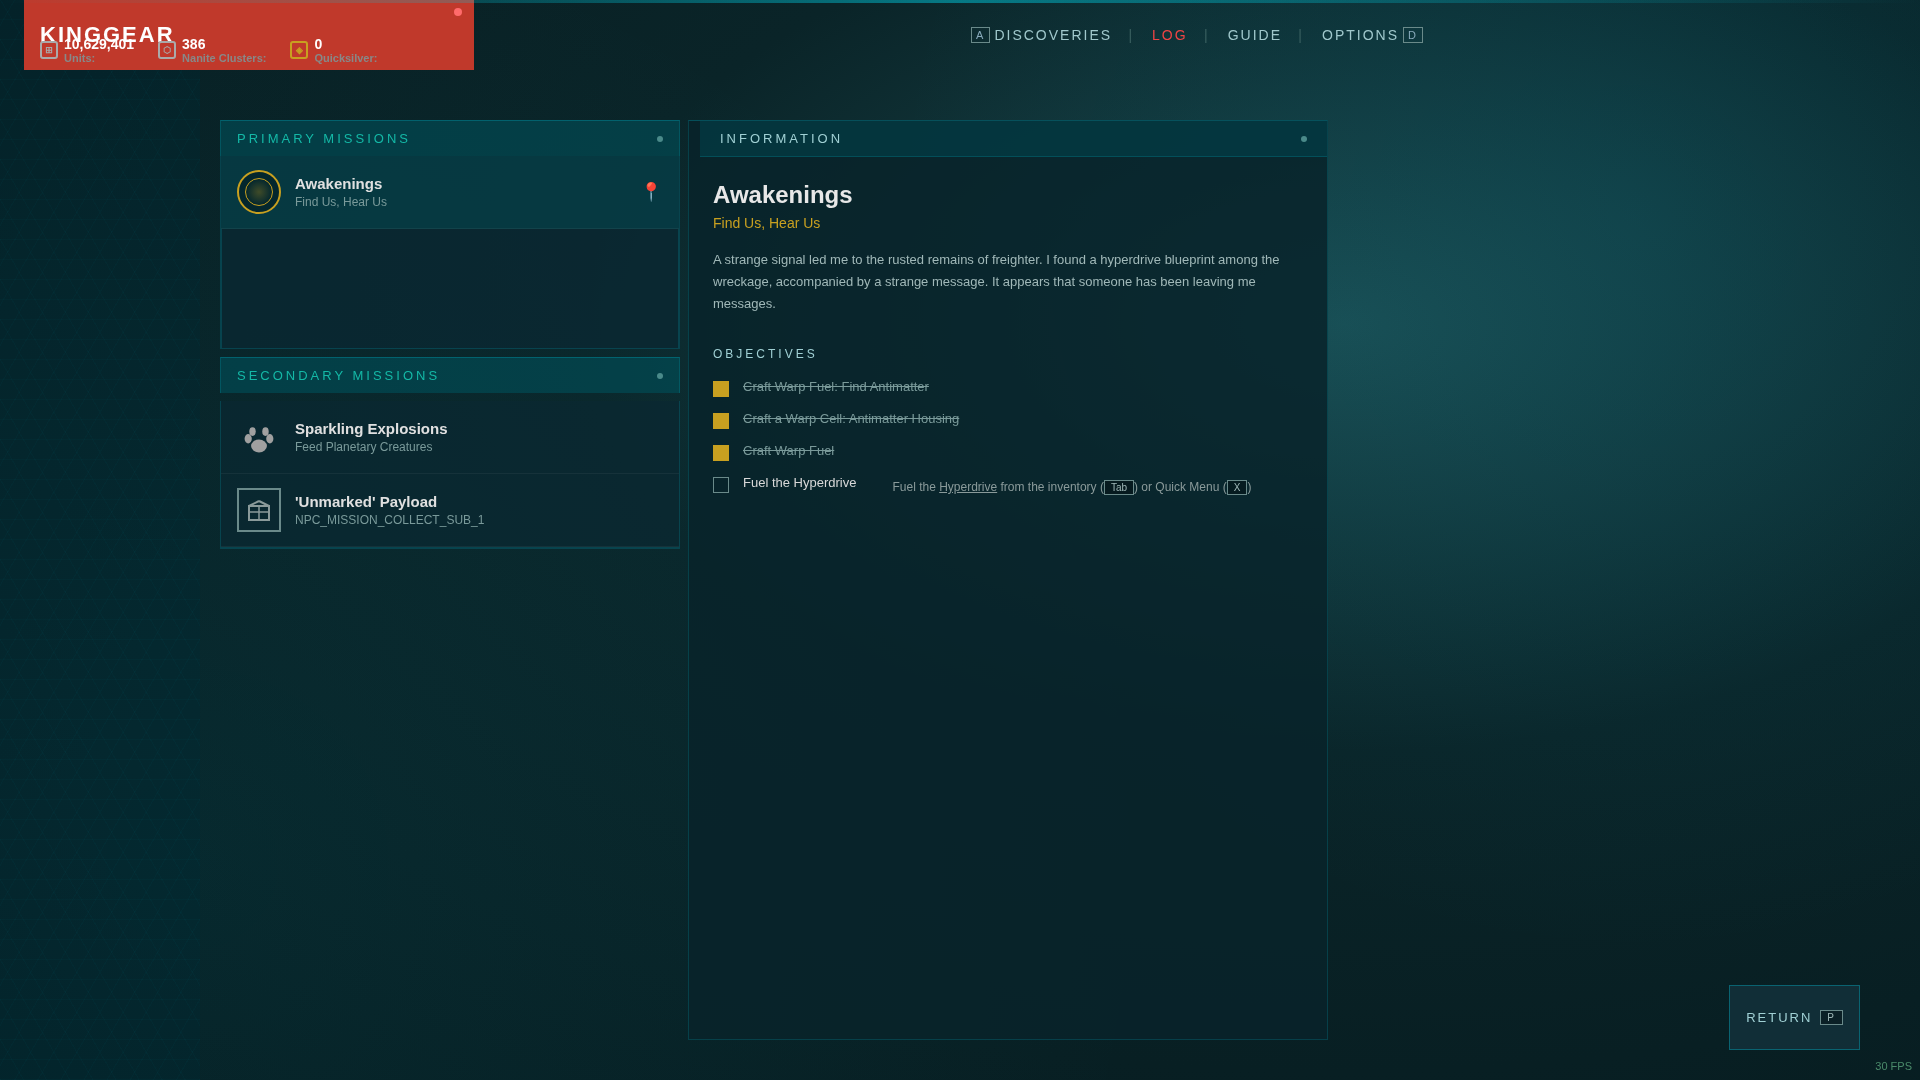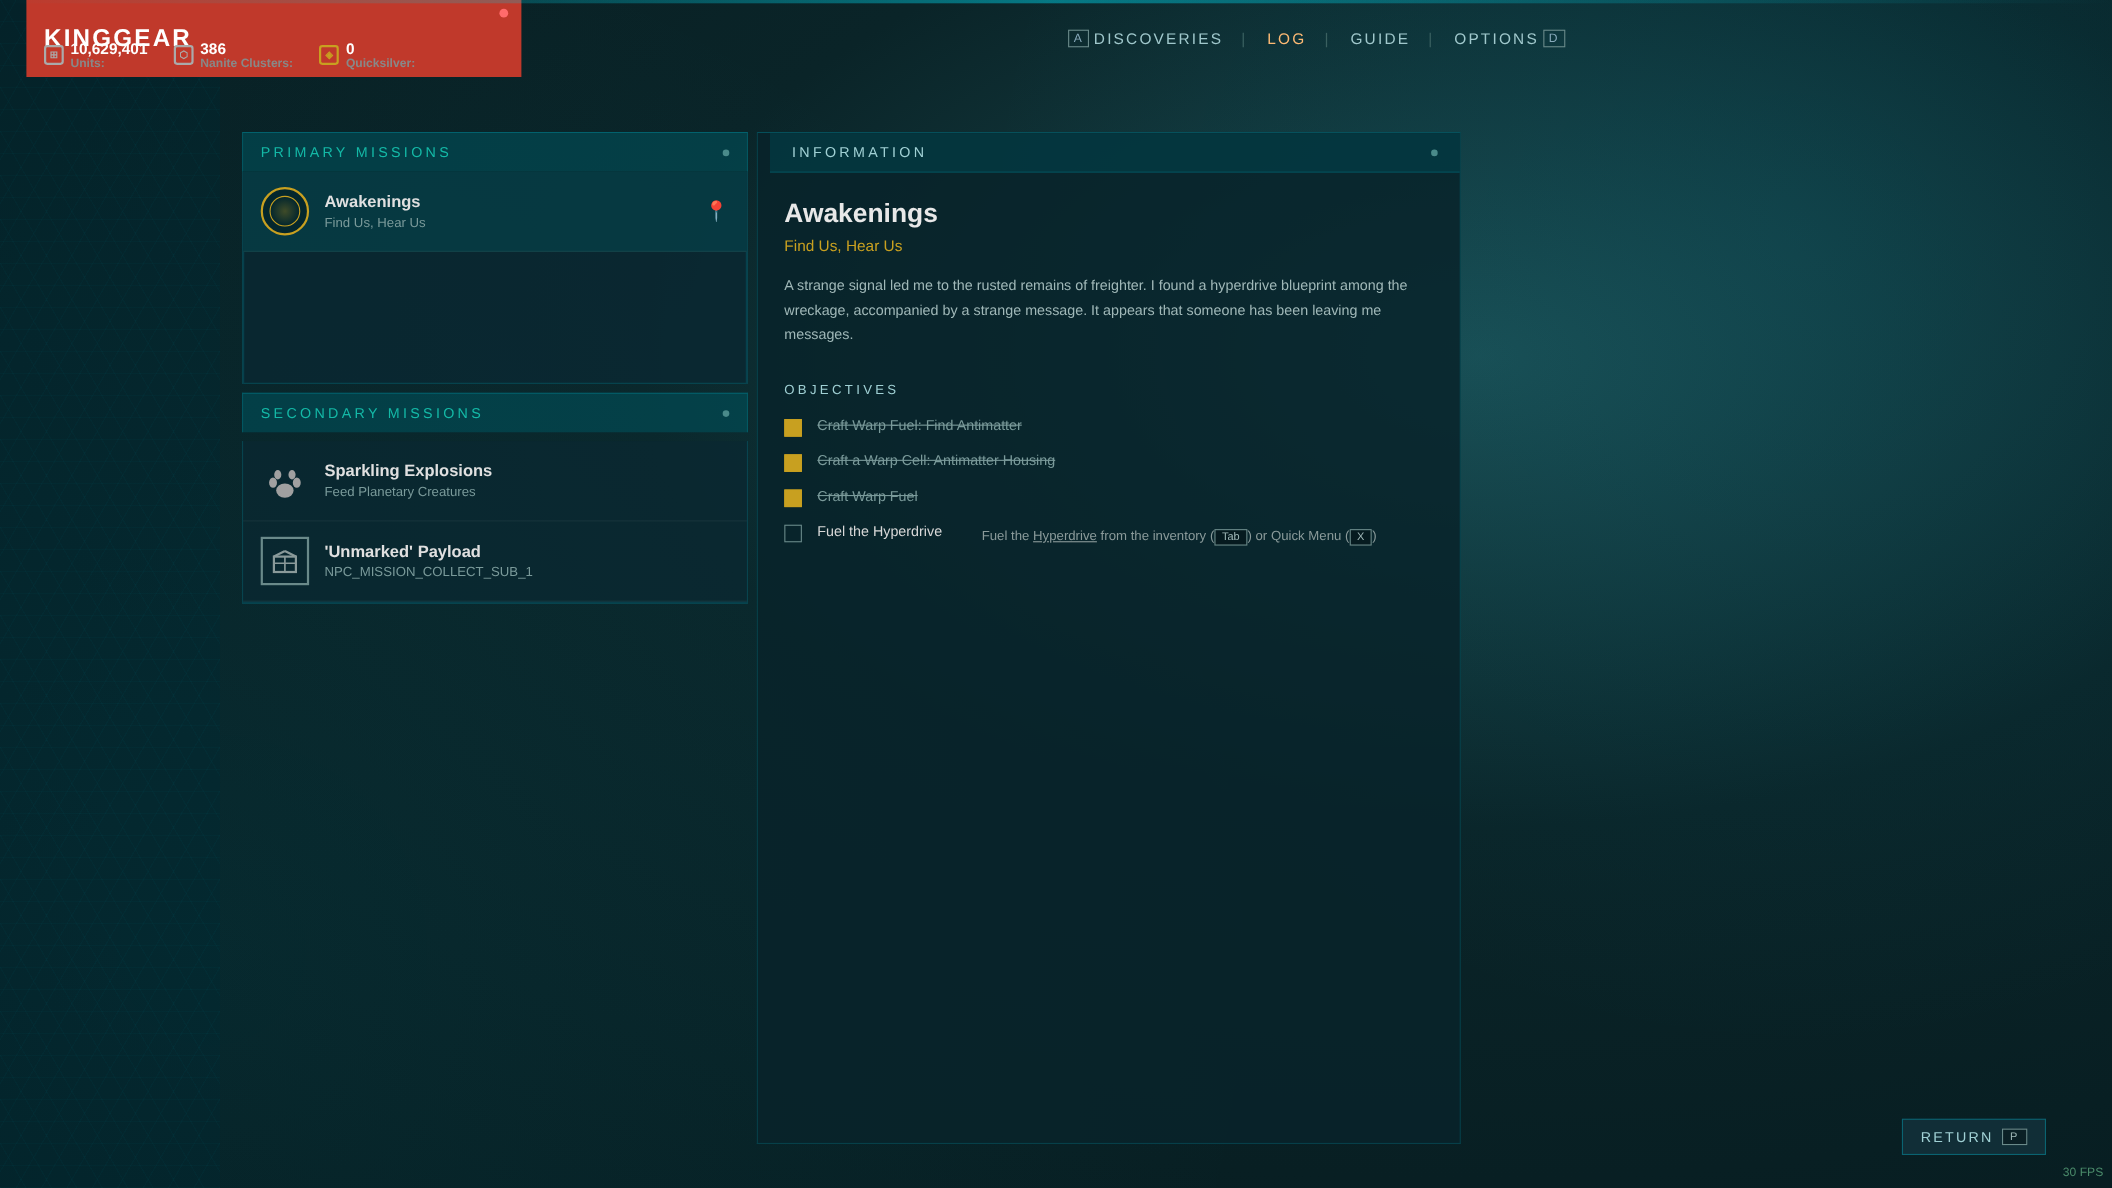--- a/index.html
+++ b/index.html
@@ -137,21 +137,21 @@
     }
 
     .nav-item:not(:last-child)::after {
       content: '|';
       position: absolute;
       right: -2px;
       color: #3a6060;
     }
 
     .nav-item.active {
-      color: #fdba74;
+      color: #ef4444;
     }
 
     .nav-key {
       display: inline-block;
       border: 1px solid #6a8a8a;
       padding: 1px 4px;
       font-size: 11px;
       margin-right: 4px;
       color: #8ab;
     }
@@ -417,21 +417,21 @@
       position: absolute;
       bottom: 30px;
       right: 60px;
       z-index: 10;
       background: rgba(20, 50, 60, 0.8);
       border: 1px solid rgba(0, 180, 200, 0.4);
       color: #a0d0d4;
       font-size: 13px;
       letter-spacing: 2px;
       text-transform: uppercase;
-      padding: 8px 16px;
+      padding: 24px 16px;
       cursor: pointer;
       display: flex;
       align-items: center;
       gap: 8px;
     }
 
     
     .fps-counter {
       position: absolute;
       bottom: 8px;

